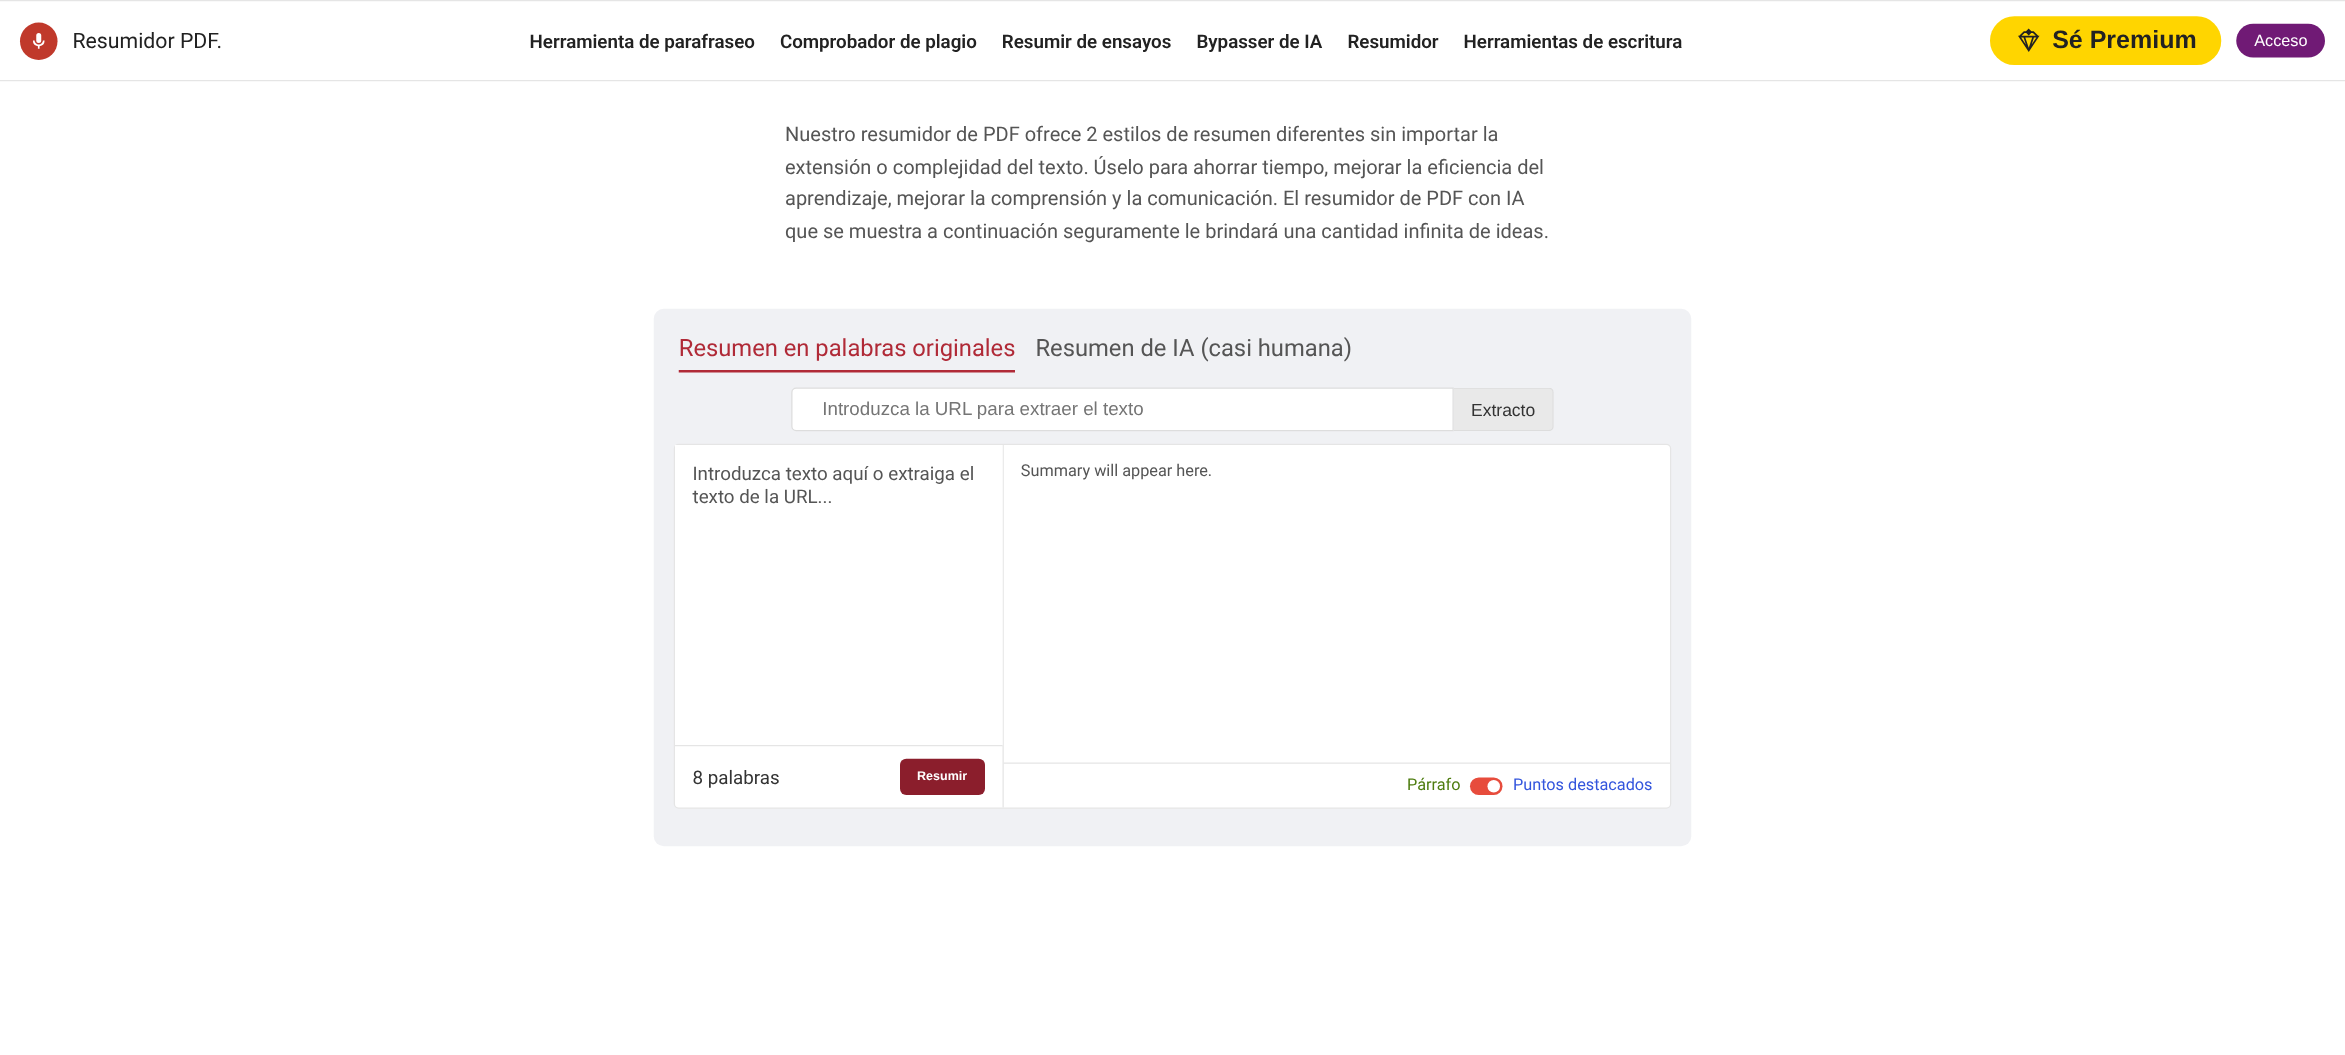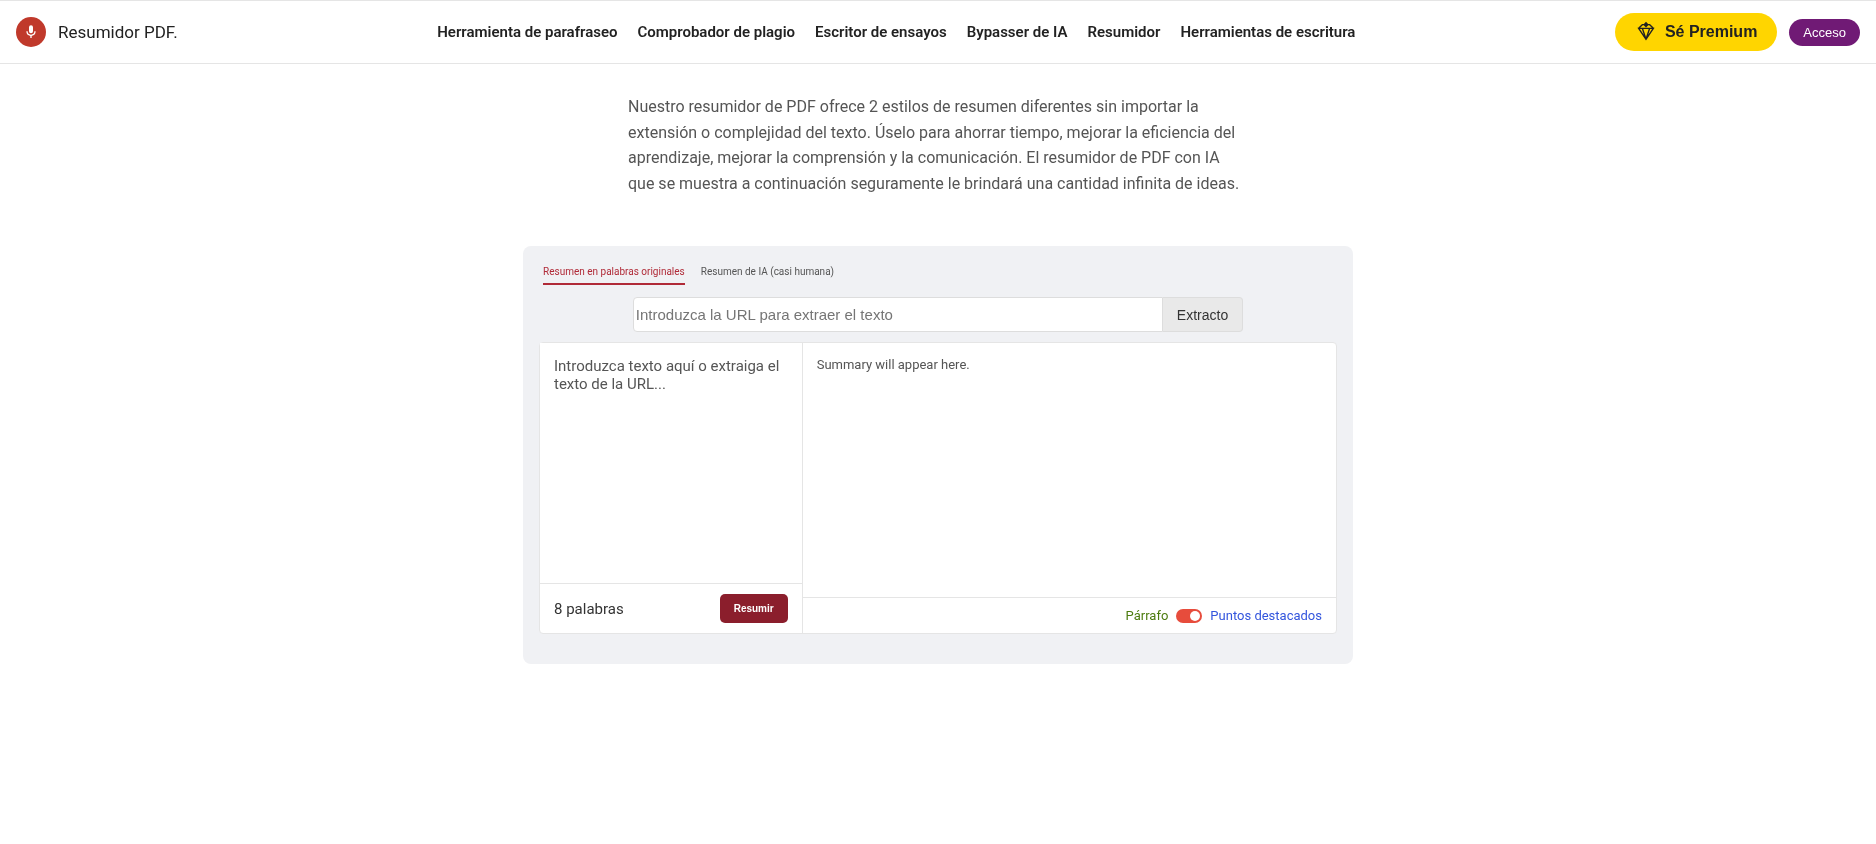--- a/index.html
+++ b/index.html
@@ -57,21 +57,21 @@
     .header-right {
       display: flex;
       align-items: center;
       gap: 12px;
     }
     .premium-btn {
       background: #ffd500;
       border: none;
       border-radius: 20px;
       padding: 8px 20px;
-      font-size: 16px;
+      font-size: 20px;
       font-weight: 700;
       color: #222;
       cursor: pointer;
       display: flex;
       align-items: center;
       gap: 8px;
     }
     .premium-btn svg {
       width: 22px;
       height: 22px;
@@ -111,37 +111,37 @@
       border-radius: 8px;
       padding: 20px 16px 30px;
     }
     .tabs {
       display: flex;
       gap: 16px;
       margin-bottom: 12px;
       padding: 0 4px;
     }
     .tab {
-      font-size: 10px;
+      font-size: 19px;
       color: #555;
       cursor: pointer;
       padding-bottom: 6px;
     }
     .tab.active {
       color: #b02a37;
       border-bottom: 2px solid #b02a37;
     }
     .url-row {
       display: flex;
       justify-content: center;
       margin-bottom: 10px;
     }
     .url-input {
       width: 530px;
-      padding: 8px 2px;
+      padding: 8px 24px;
       border: 1px solid #ddd;
       border-radius: 4px 0 0 4px;
       font-size: 15px;
       outline: none;
       background: #fff;
     }
     .extract-btn {
       background: #e9e9e9;
       border: 1px solid #ddd;
       border-left: none;
@@ -252,21 +252,21 @@
     <div class="logo">
       <svg viewBox="0 0 24 24">
           <path d="M12 2a3 3 0 0 0-3 3v6a3 3 0 0 0 6 0V5a3 3 0 0 0-3-3zm5 9a5 5 0 0 1-10 0H5a7 7 0 0 0 6 6.9V21h2v-3.1a7 7 0 0 0 6-6.9h-2z"></path>
         </svg>
     </div>
     <span class="brand">Resumidor PDF.</span>
   </div>
   <div class="nav">
     <span class="nav-item">Herramienta de parafraseo</span>
     <span class="nav-item">Comprobador de plagio</span>
-    <span class="nav-item">Escritor de ensayos</span>
+    <span class="nav-item">Resumir de ensayos</span>
     <span class="nav-item">Bypasser de IA</span>
     <span class="nav-item">Resumidor</span>
     <span class="nav-item">Herramientas de escritura</span>
   </div>
   <div class="header-right">
     <button class="premium-btn">
       <svg viewBox="0 0 24 24" fill="none" stroke="#222" stroke-width="1.5">
         <path d="M12 2l2 2-2 2-2-2z M4 8h16l-8 12L4 8z M4 8l4-4h8l4 4 M8 8l4 12 M16 8l-4 12 M4 8h16"></path>
       </svg>
       <span>Sé Premium</span>

